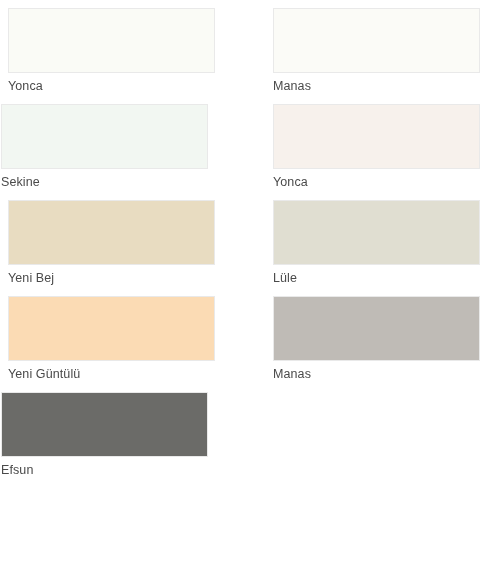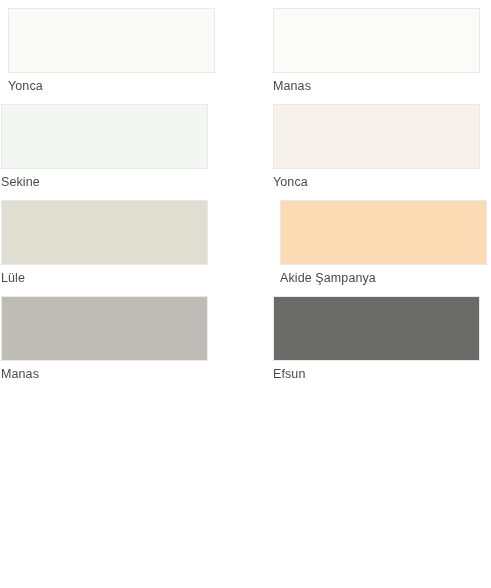--- a/index.html
+++ b/index.html
@@ -61,27 +61,31 @@
       <div class="swatch-label">Manas</div>
     </div>
     <div class="swatch-cell col-right">
       <div class="swatch-chip" style="background-color: rgb(242, 247, 242); border-color: rgb(233, 233, 233);"></div>
       <div class="swatch-label">Sekine</div>
     </div>
     <div class="swatch-cell col-right">
       <div class="swatch-chip" style="background-color: rgb(247, 241, 236); border-color: rgb(233, 233, 233);"></div>
       <div class="swatch-label">Yonca</div>
     </div>
+    <div class="swatch-cell col-left">
+      <div class="swatch-chip" style="background-color: rgb(232, 220, 193); border-color: rgb(233, 233, 233);"></div>
+      <div class="swatch-label">Yeni Bej</div>
+    </div>
     <div class="swatch-cell col-right">
       <div class="swatch-chip" style="background-color: rgb(224, 222, 209); border-color: rgb(233, 233, 233);"></div>
       <div class="swatch-label">Lüle</div>
     </div>
     <div class="swatch-cell col-left">
       <div class="swatch-chip" style="background-color: rgb(251, 219, 180); border-color: rgb(233, 233, 233);"></div>
-      <div class="swatch-label">Akide Şampanya</div>
+      <div class="swatch-label">Yeni Güntülü</div>
     </div>
     <div class="swatch-cell col-right">
       <div class="swatch-chip" style="background-color: rgb(191, 187, 182); border-color: rgb(233, 233, 233);"></div>
       <div class="swatch-label">Manas</div>
     </div>
     <div class="swatch-cell col-right">
       <div class="swatch-chip" style="background-color: rgb(107, 107, 104); border-color: rgb(233, 233, 233);"></div>
       <div class="swatch-label">Efsun</div>
     </div>
   </div>

